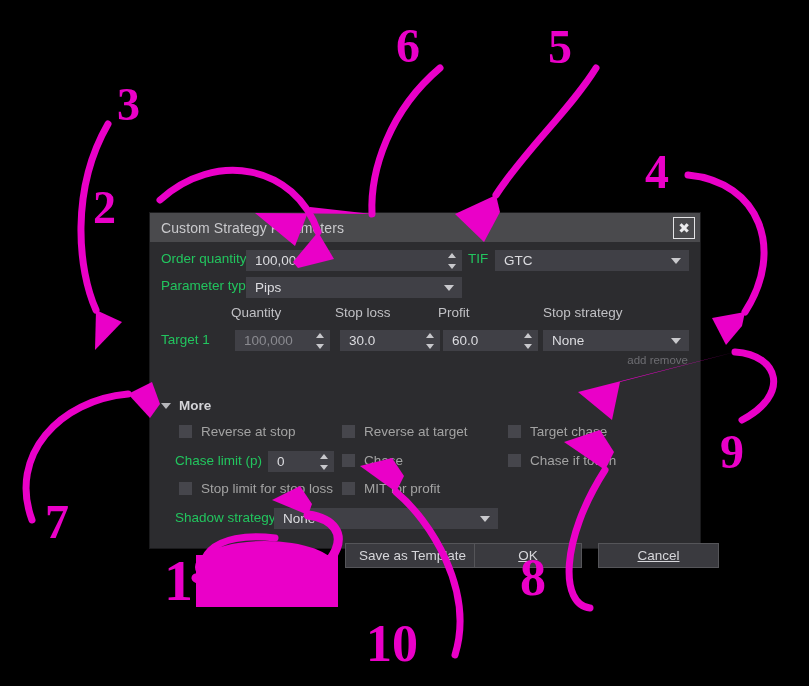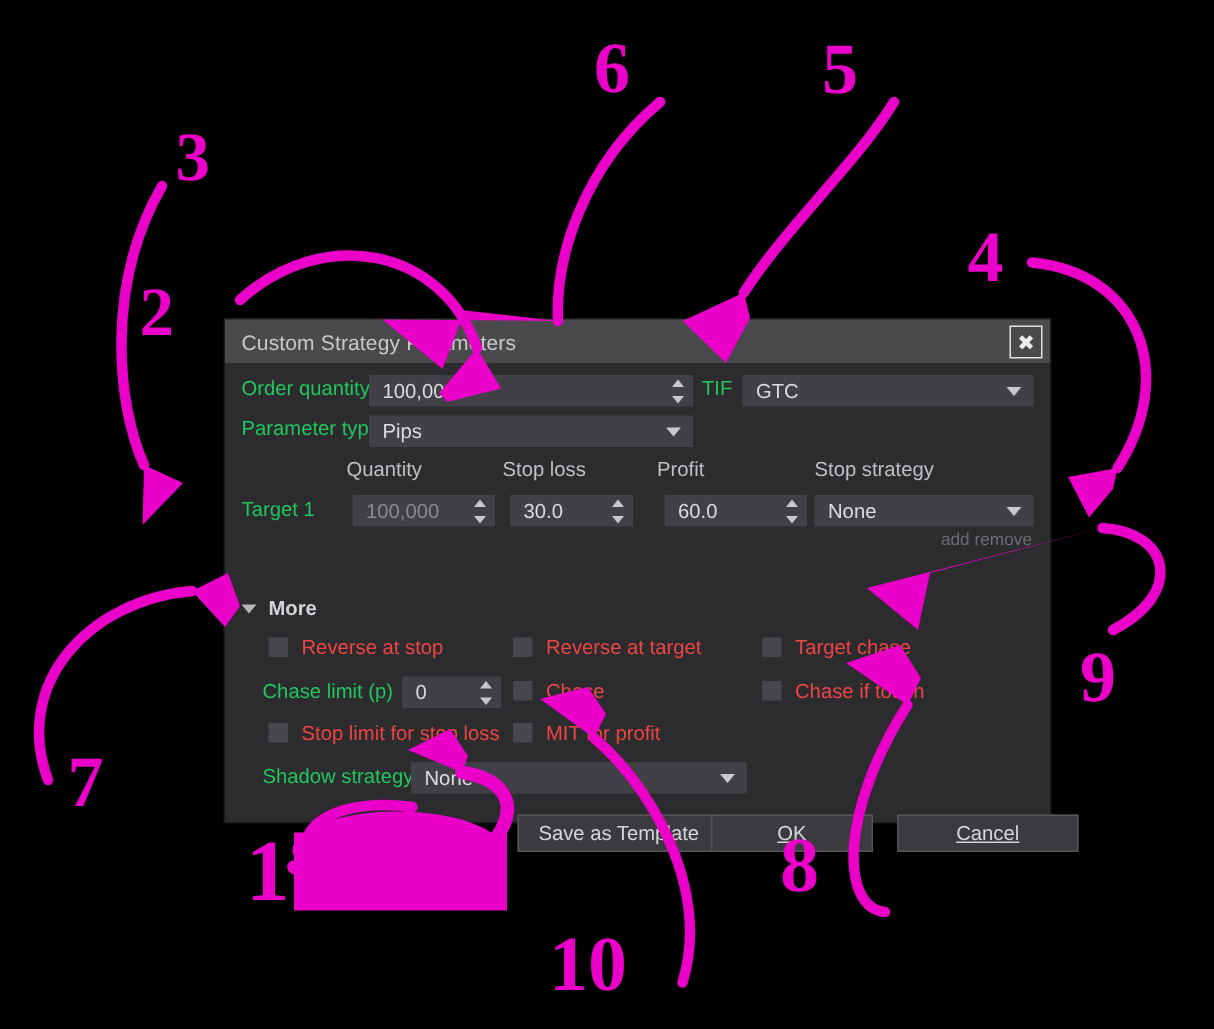--- a/index.html
+++ b/index.html
@@ -48,21 +48,21 @@
   .colhead{position:absolute;color:#c0c0c4;font-size:13.5px;}
 
   .more-tri{width:0;height:0;border-left:5.5px solid transparent;
             border-right:5.5px solid transparent;border-top:6px solid #b6b6ba;
             margin-right:8px;cursor:pointer;}
   .more-lbl{color:#d3d3d7;font-size:13.5px;font-weight:bold;}
 
   .cb{width:13px;height:13px;background:#46464c;display:inline-block;
       margin-right:9px;cursor:pointer;vertical-align:middle;flex:none;}
   .cbrow{display:flex;align-items:center;}
-  .cbrow span.t{color:#ef4444;font-size:13.5px;}
+  .cbrow span.t{color:#a3a3a3;font-size:13.5px;}
 
   .btn{background:#3a3a3f;border:1px solid #555559;color:#d6d6da;
        font-size:13.5px;height:25px;display:flex;align-items:center;
        justify-content:center;cursor:pointer;box-sizing:border-box;}
 
   
   #anno{position:absolute;left:0;top:0;width:809px;height:686px;pointer-events:none;}
   .num{position:absolute;color:#ea00c8;font-weight:bold;
        font-family:"Liberation Serif","DejaVu Serif",serif;
        line-height:1;pointer-events:none;}
@@ -115,21 +115,21 @@
       <div class="row" style="left:11px;top:90px;">
         <span class="lbl">Target 1</span>
       </div>
       <div class="field ro" style="position:absolute;left:85px;top:88px;width:95px;">
         <span>100,000</span>
         <span class="spin">
             <i class="up"></i>
             <i class="dn"></i>
           </span>
       </div>
-      <div class="field" style="position:absolute;left:190px;top:88px;width:82px;">
+      <div class="field" style="position:absolute;left:190px;top:88px;width:100px;">
         <span>30.0</span>
         <span class="spin">
             <i class="up"></i>
             <i class="dn"></i>
           </span>
       </div>
       <div class="field" style="position:absolute;left:293px;top:88px;width:95px;">
         <span>60.0</span>
         <span class="spin">
             <i class="up"></i>

